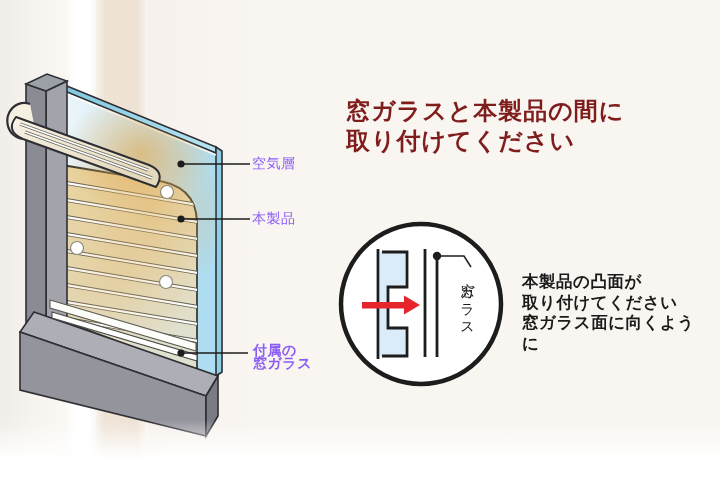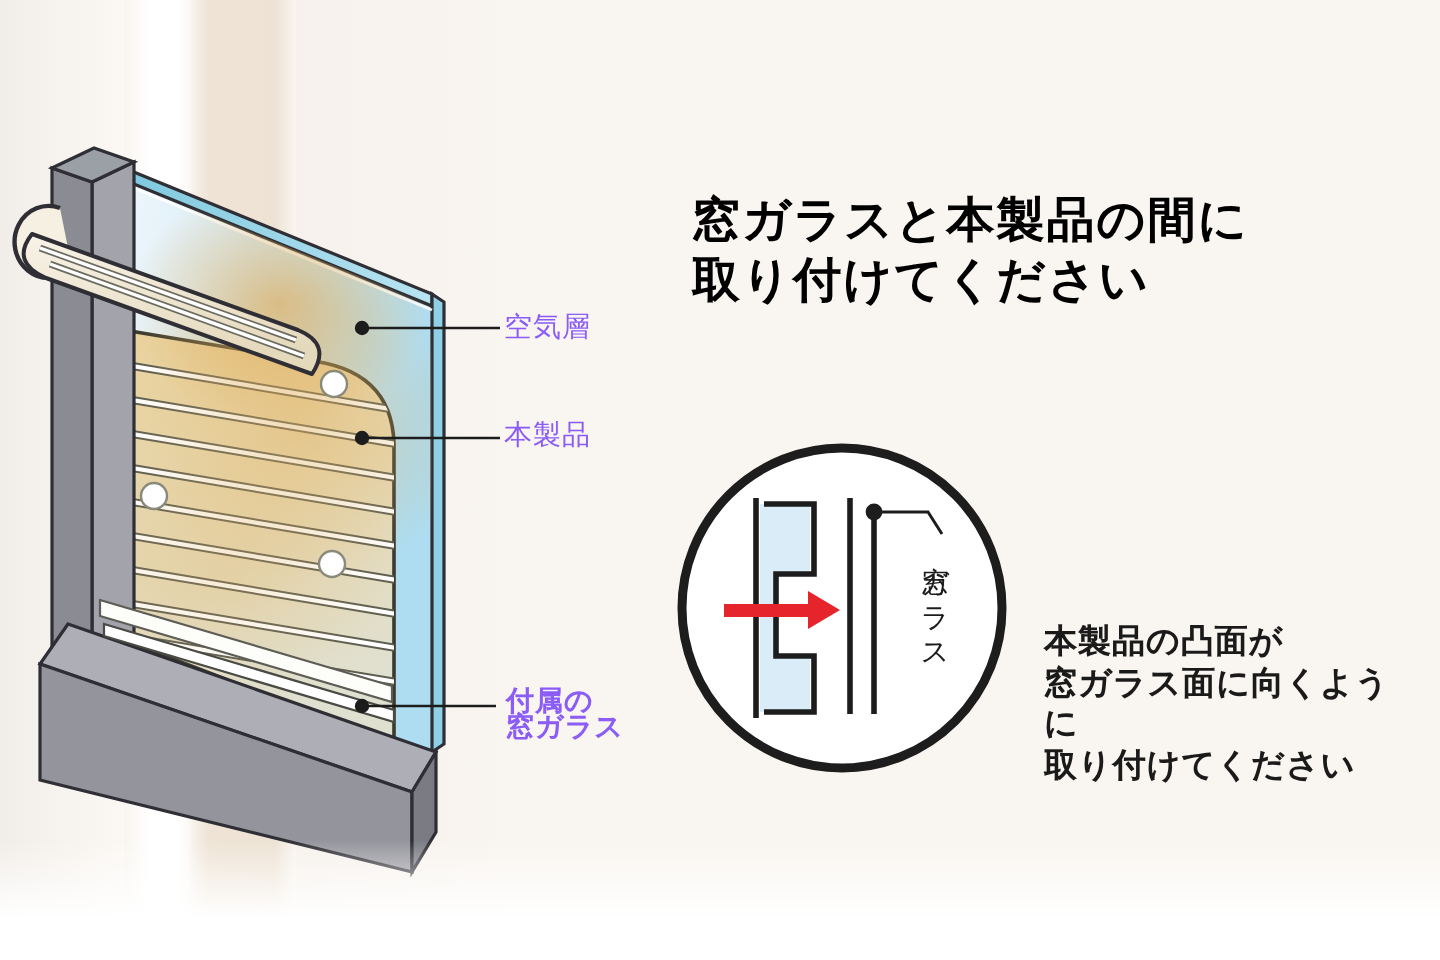--- a/index.html
+++ b/index.html
@@ -15,27 +15,27 @@
   .bg-white-band{left:62px;top:0;width:36px;height:480px;
     background:linear-gradient(90deg,rgba(255,255,255,0) 0%,#ffffff 35%,#ffffff 75%,rgba(255,255,255,0) 100%);}
   .bg-beige-band{left:94px;top:0;width:54px;height:480px;
     background:linear-gradient(90deg,rgba(238,227,213,0) 0%,#eee3d5 20%,#ede2d4 80%,rgba(238,227,213,0) 100%);}
   .bg-soft-mid{left:148px;top:0;width:180px;height:480px;
     background:linear-gradient(90deg,#f6f1ec 0%,rgba(249,245,240,0) 60%);}
   .bg-bottom-fade{left:0;bottom:0;width:720px;height:60px;
     background:linear-gradient(180deg,rgba(255,255,255,0) 0%,#ffffff 65%);}
   
   .headline{left:346px;top:96px;width:360px;
-    color:#000000;font-size:24px;font-weight:bold;line-height:30px;letter-spacing:1px;}
+    color:#7f1d1d;font-size:24px;font-weight:bold;line-height:30px;letter-spacing:1px;}
   .label{color:#8b5cf6;font-size:14px;line-height:15px;letter-spacing:0.5px;white-space:nowrap;}
   .label-air{left:252px;top:156px;}
   .label-product{left:252px;top:211px;font-family:Liberation Serif, serif;}
   .label-tape{left:253px;top:344px;line-height:13px;font-weight:bold;}
   .circle-note{left:522px;top:271px;width:190px;
-    color:#1a1a1a;font-size:16.5px;font-weight:bold;line-height:20.5px;letter-spacing:0.5px;margin-top:40px;}
+    color:#1a1a1a;font-size:16.5px;font-weight:bold;line-height:20.5px;letter-spacing:0.5px;}
   .glass-vert-label{left:459px;top:272px;height:80px;
     color:#1c1c1c;font-size:14px;letter-spacing:3px;
     writing-mode:vertical-rl;text-orientation:upright;white-space:nowrap;}
 </style>
 </head>
 <body>
 
 <div class="abs bg-grad-left"></div>
 <div class="abs bg-white-band"></div>
 <div class="abs bg-beige-band"></div>
@@ -189,17 +189,17 @@
     <line x1="437" y1="259" x2="437" y2="357"></line>
   </g>
   <circle cx="437" cy="256" r="4.2" fill="#1d1d1d"></circle>
   <path d="M441,256 L464,256 L471,267" fill="none" stroke="#1d1d1d" stroke-width="1.5"></path>
 </svg>
 
 <div class="abs glass-vert-label">窓ガラス</div>
 
 <div class="abs circle-note">
   <div>本製品の凸面が</div>
+  <div>取り付けてください</div>
   <div>窓ガラス面に向くように</div>
-  <div>取り付けてください</div>
 </div>
 
 <div class="abs bg-bottom-fade"></div>
 
 </body></html>

